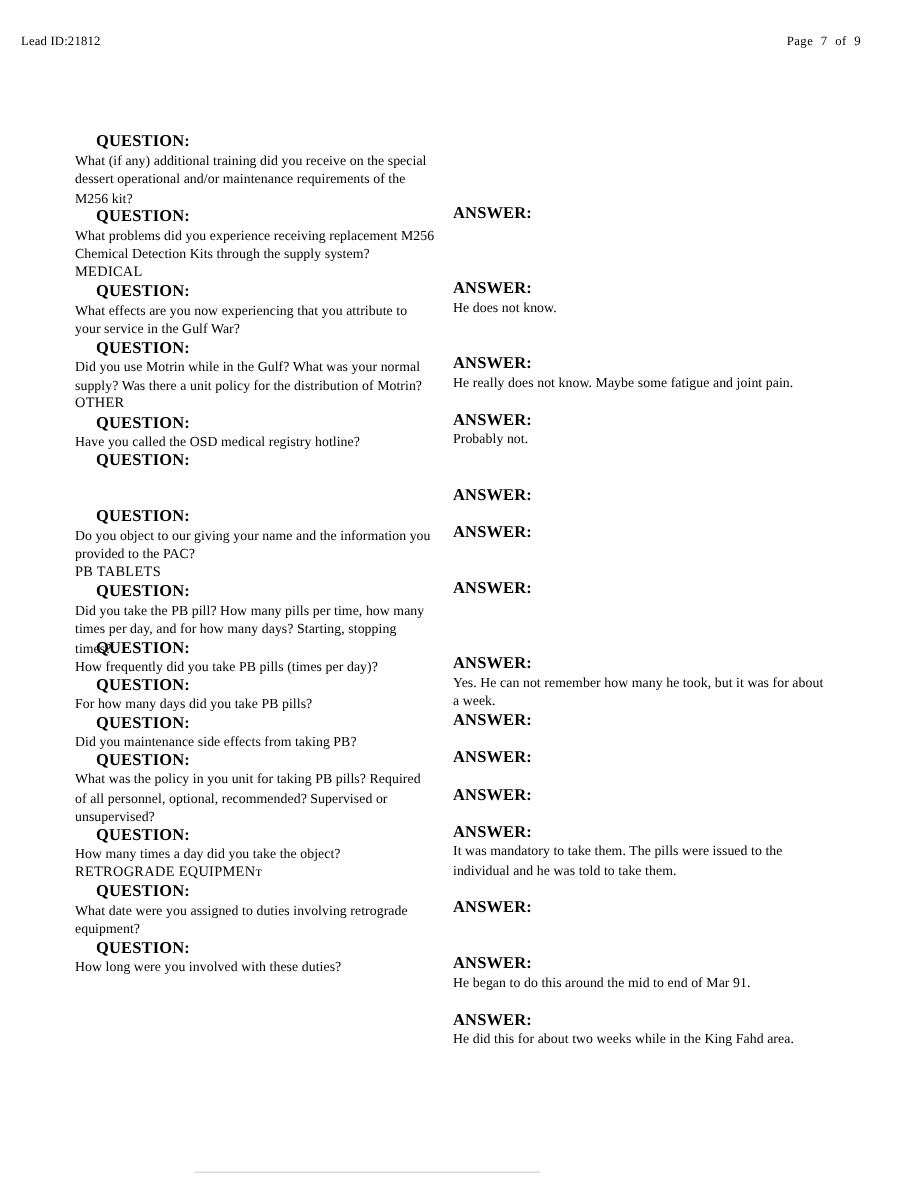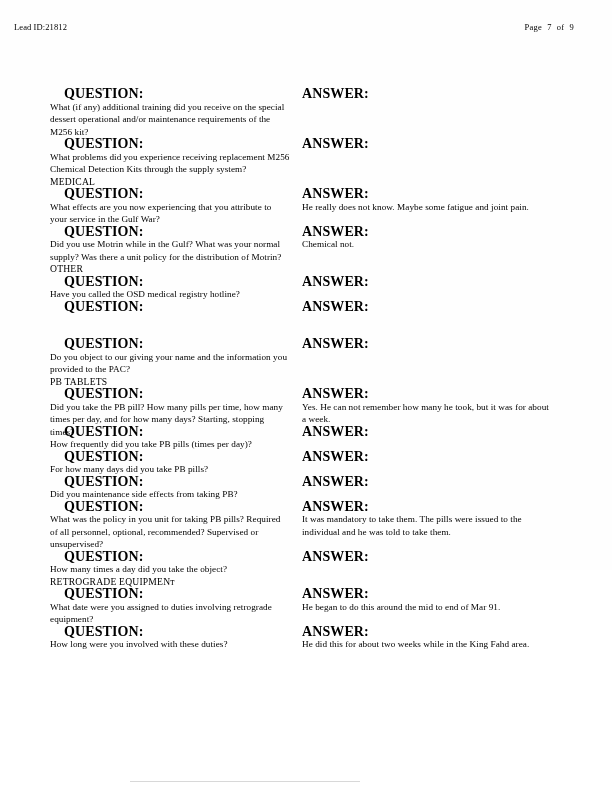--- a/index.html
+++ b/index.html
@@ -61,24 +61,25 @@
   }
   .col-q {
     position: absolute;
     left: 50px;
     width: 240px;
   }
   .col-a {
     position: absolute;
     left: 302px;
     width: 248px;
+    margin-top: 48px;
   }
   .label {
     font-weight: bold;
-    font-size: 14px;
+    font-size: 11px;
     font-family: "Liberation Serif", serif;
     letter-spacing: 0.1px;
     line-height: 12.5px;
   }
   .qlabel { margin-left: 14px; }
   .text {
     font-size: 9.2px;
     font-family: "Liberation Serif", serif;
     line-height: 12.5px;
     letter-spacing: 0.05px;
@@ -123,41 +124,42 @@
           <div class="label">ANSWER:</div>
         </div>
       </div>
       <div class="row" style="position: absolute; top: 50px;">
         <div class="col-q">
           <div class="label qlabel">QUESTION:</div>
           <div class="text">What problems did you experience receiving replacement M256 Chemical Detection Kits through the supply system?</div>
         </div>
         <div class="col-a">
           <div class="label">ANSWER:</div>
+          <div class="text">He does not know.</div>
         </div>
       </div>
       <div class="section-head" style="top: 87.5px;">MEDICAL</div>
       <div class="row" style="position: absolute; top: 100px;">
         <div class="col-q">
           <div class="label qlabel">QUESTION:</div>
           <div class="text">What effects are you now experiencing that you attribute to your service in the Gulf War?</div>
         </div>
         <div class="col-a">
           <div class="label">ANSWER:</div>
           <div class="text">He really does not know.  Maybe some fatigue and joint pain.</div>
         </div>
       </div>
       <div class="row" style="position: absolute; top: 137.5px;">
         <div class="col-q">
           <div class="label qlabel">QUESTION:</div>
           <div class="text">Did you use Motrin while in the Gulf?  What was your normal supply?  Was there a unit policy for the distribution of Motrin?</div>
         </div>
         <div class="col-a">
           <div class="label">ANSWER:</div>
-          <div class="text">Chemical not.</div>
+          <div class="text">Probably not.</div>
         </div>
       </div>
       <div class="section-head" style="top: 175px;">OTHER</div>
       <div class="row" style="position: absolute; top: 187.5px;">
         <div class="col-q">
           <div class="label qlabel">QUESTION:</div>
           <div class="text">Have you called the OSD medical registry hotline?</div>
         </div>
         <div class="col-a">
           <div class="label">ANSWER:</div>

